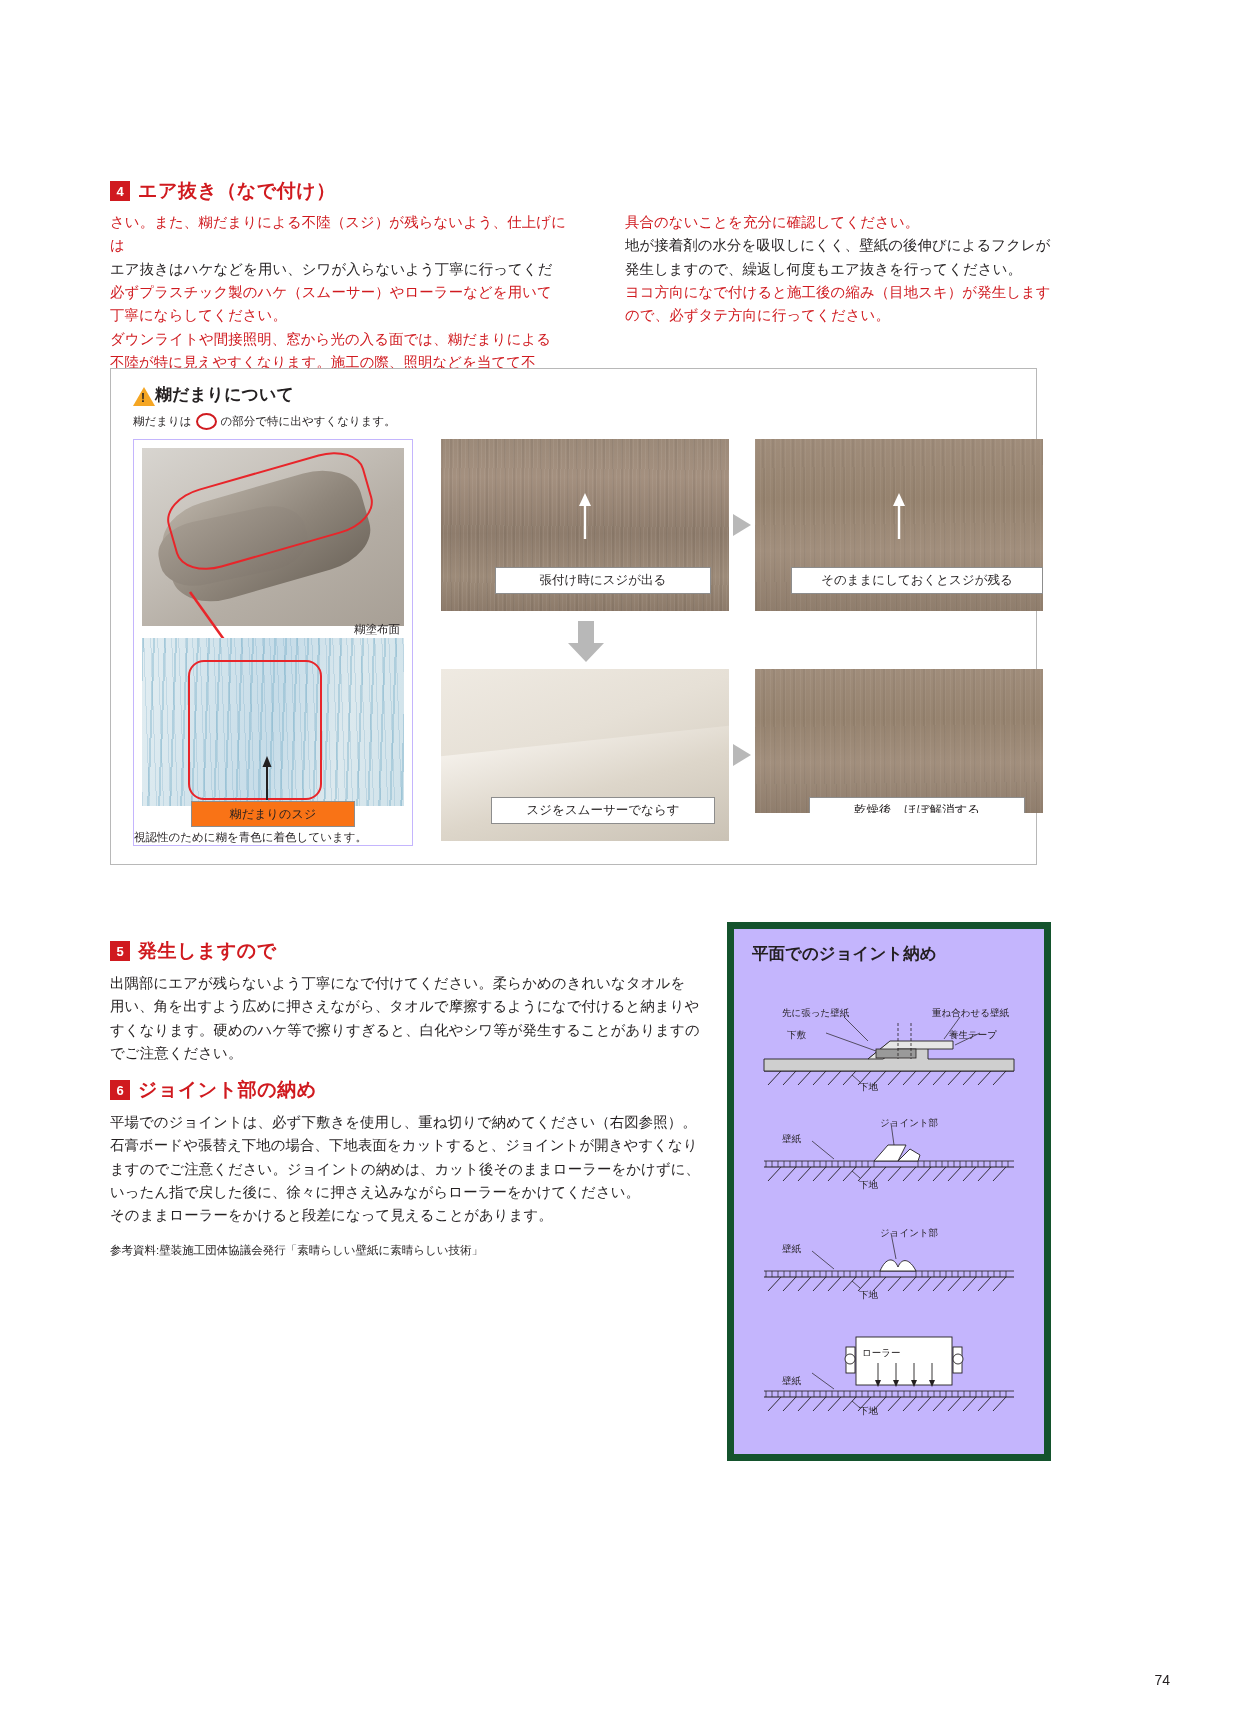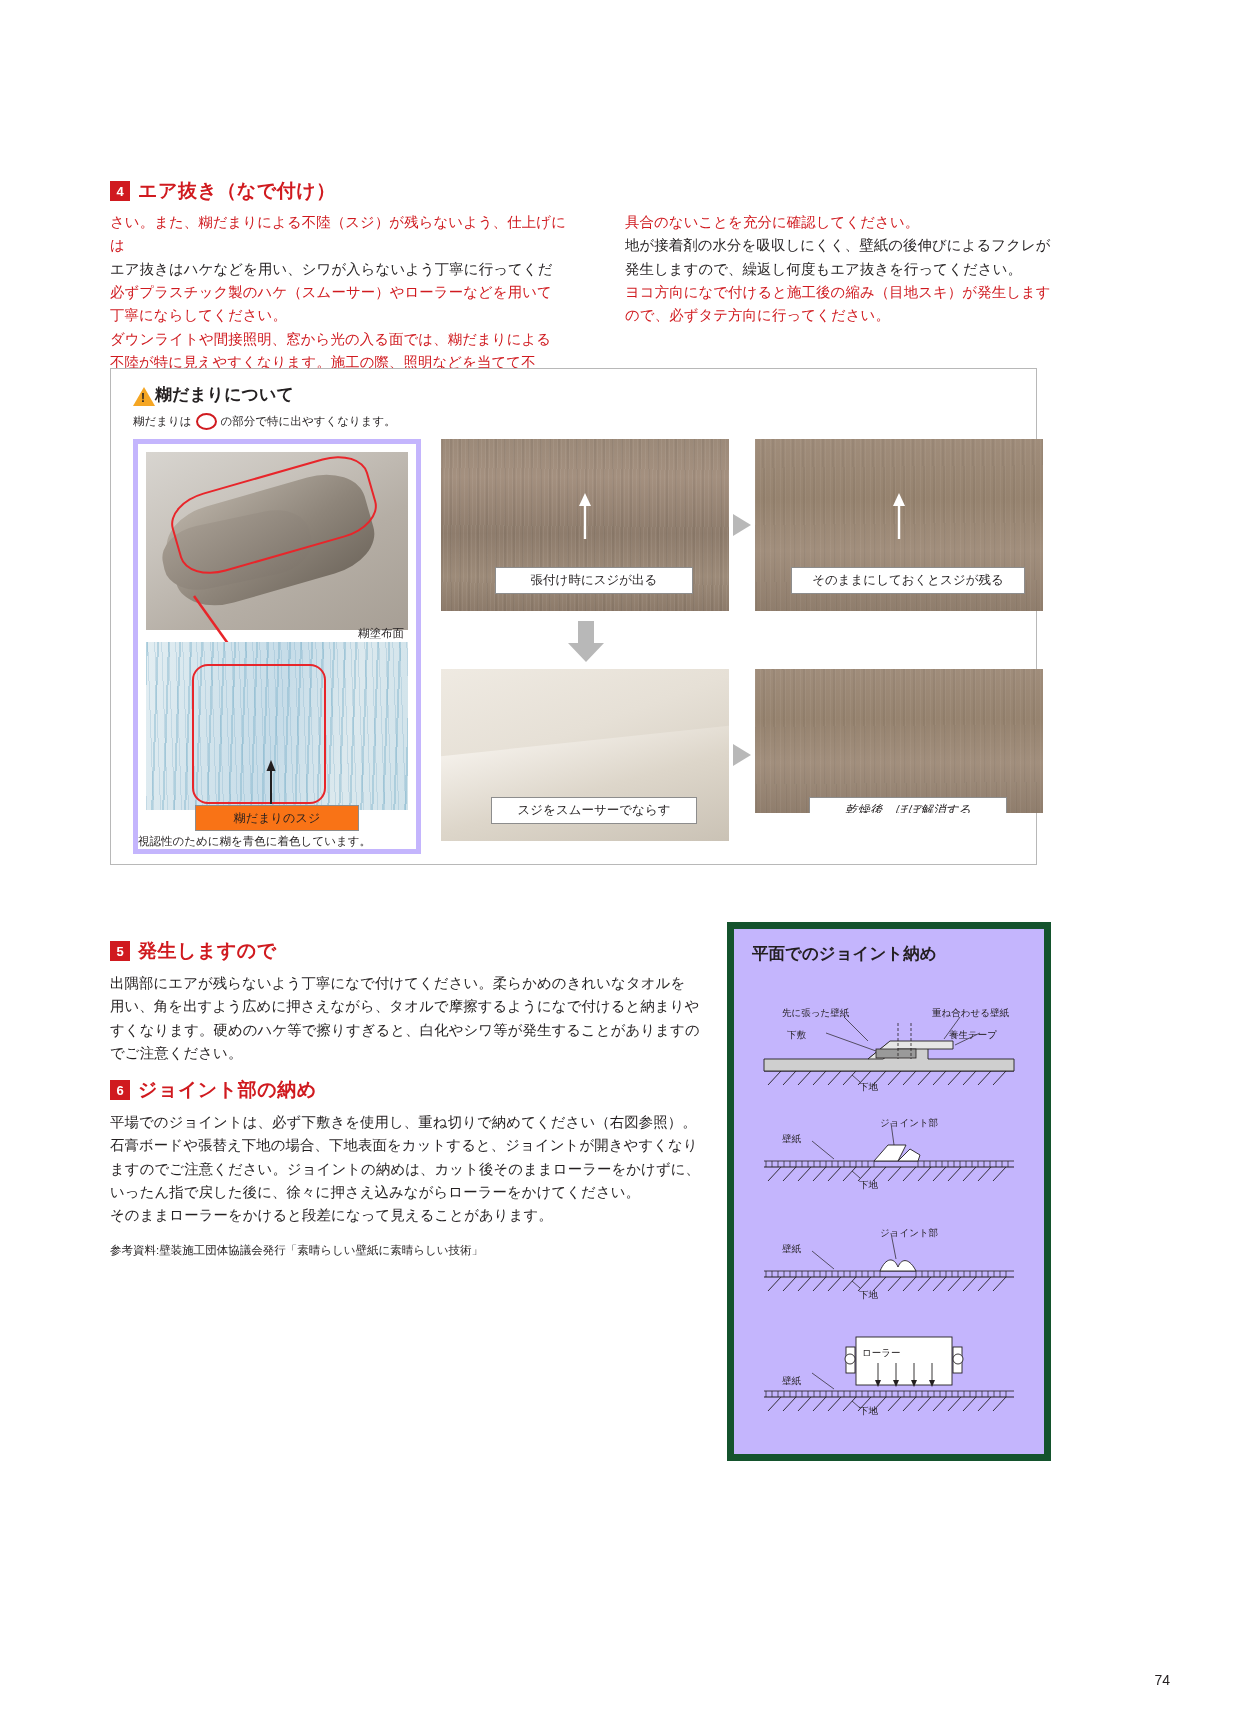--- a/index.html
+++ b/index.html
@@ -114,21 +114,21 @@
     margin: 0 2px;
   }
 
   
   .left-panel {
     position: absolute;
     left: 22px;
     top: 70px;
     width: 278px;
     height: 405px;
-    border: 5px solid #c4b5fd;
+    border: 1px solid #c4b5fd;
     background: #fff;
   }
   .photo-roll {
     position: absolute;
     left: 8px; top: 8px;
     width: 262px; height: 178px;
     background: linear-gradient(150deg,#d8d5d0 0%, #c9c4bd 30%, #b5aea5 62%, #a79f95 100%);
     overflow: hidden;
   }
   .roll-shape {
@@ -259,21 +259,21 @@
   .cap-in-photo {
     position: absolute;
     border: 1px solid #8d8d8d;
     background: #fff;
     font-size: 12.5px;
     color: #231f20;
     display: flex;
     align-items: center;
     justify-content: center;
     white-space: nowrap;
-    padding: 0 8px;
+    padding: 0 17px;
     height: 25px;
   }
 
   
   .diagram-box {
     position: absolute;
     left: 727px;
     top: 922px;
     width: 310px;
     height: 525px;
@@ -404,21 +404,21 @@
 
     <div class="ph paper" style="left:330px; top:300px; width:288px; height:172px;">
       <div class="paper-fold"></div>
       <div class="cap-in-photo" style="left:50px; top:128px; width:188px;">スジをスムーサーでならす</div>
     </div>
 
     <svg style="position:absolute; left:620px; top:372px; width:22px; height:28px;" viewBox="0 0 22 28">
       <polygon points="2,3 20,14 2,25" fill="#b8b8b8"></polygon>
     </svg>
 
-    <div class="ph wood2" style="left:644px; top:300px; width:288px; height:144px;font-style:italic;">
+    <div class="ph wood2" style="left:644px; top:300px; width:288px; height:144px;">
       <div class="cap-in-photo" style="left:54px; top:128px; width:180px;">乾燥後、ほぼ解消する</div>
     </div>
   </div>
 
   <div class="sec-head" style="left:110px; top:938px;">
     <span class="num-box">5</span>
     <span class="sec-title">発生しますので</span>
   </div>
   <div class="body-txt" style="left:110px; top:972px; width:610px;">
     <div>出隅部にエアが残らないよう丁寧になで付けてください。柔らかめのきれいなタオルを</div>

